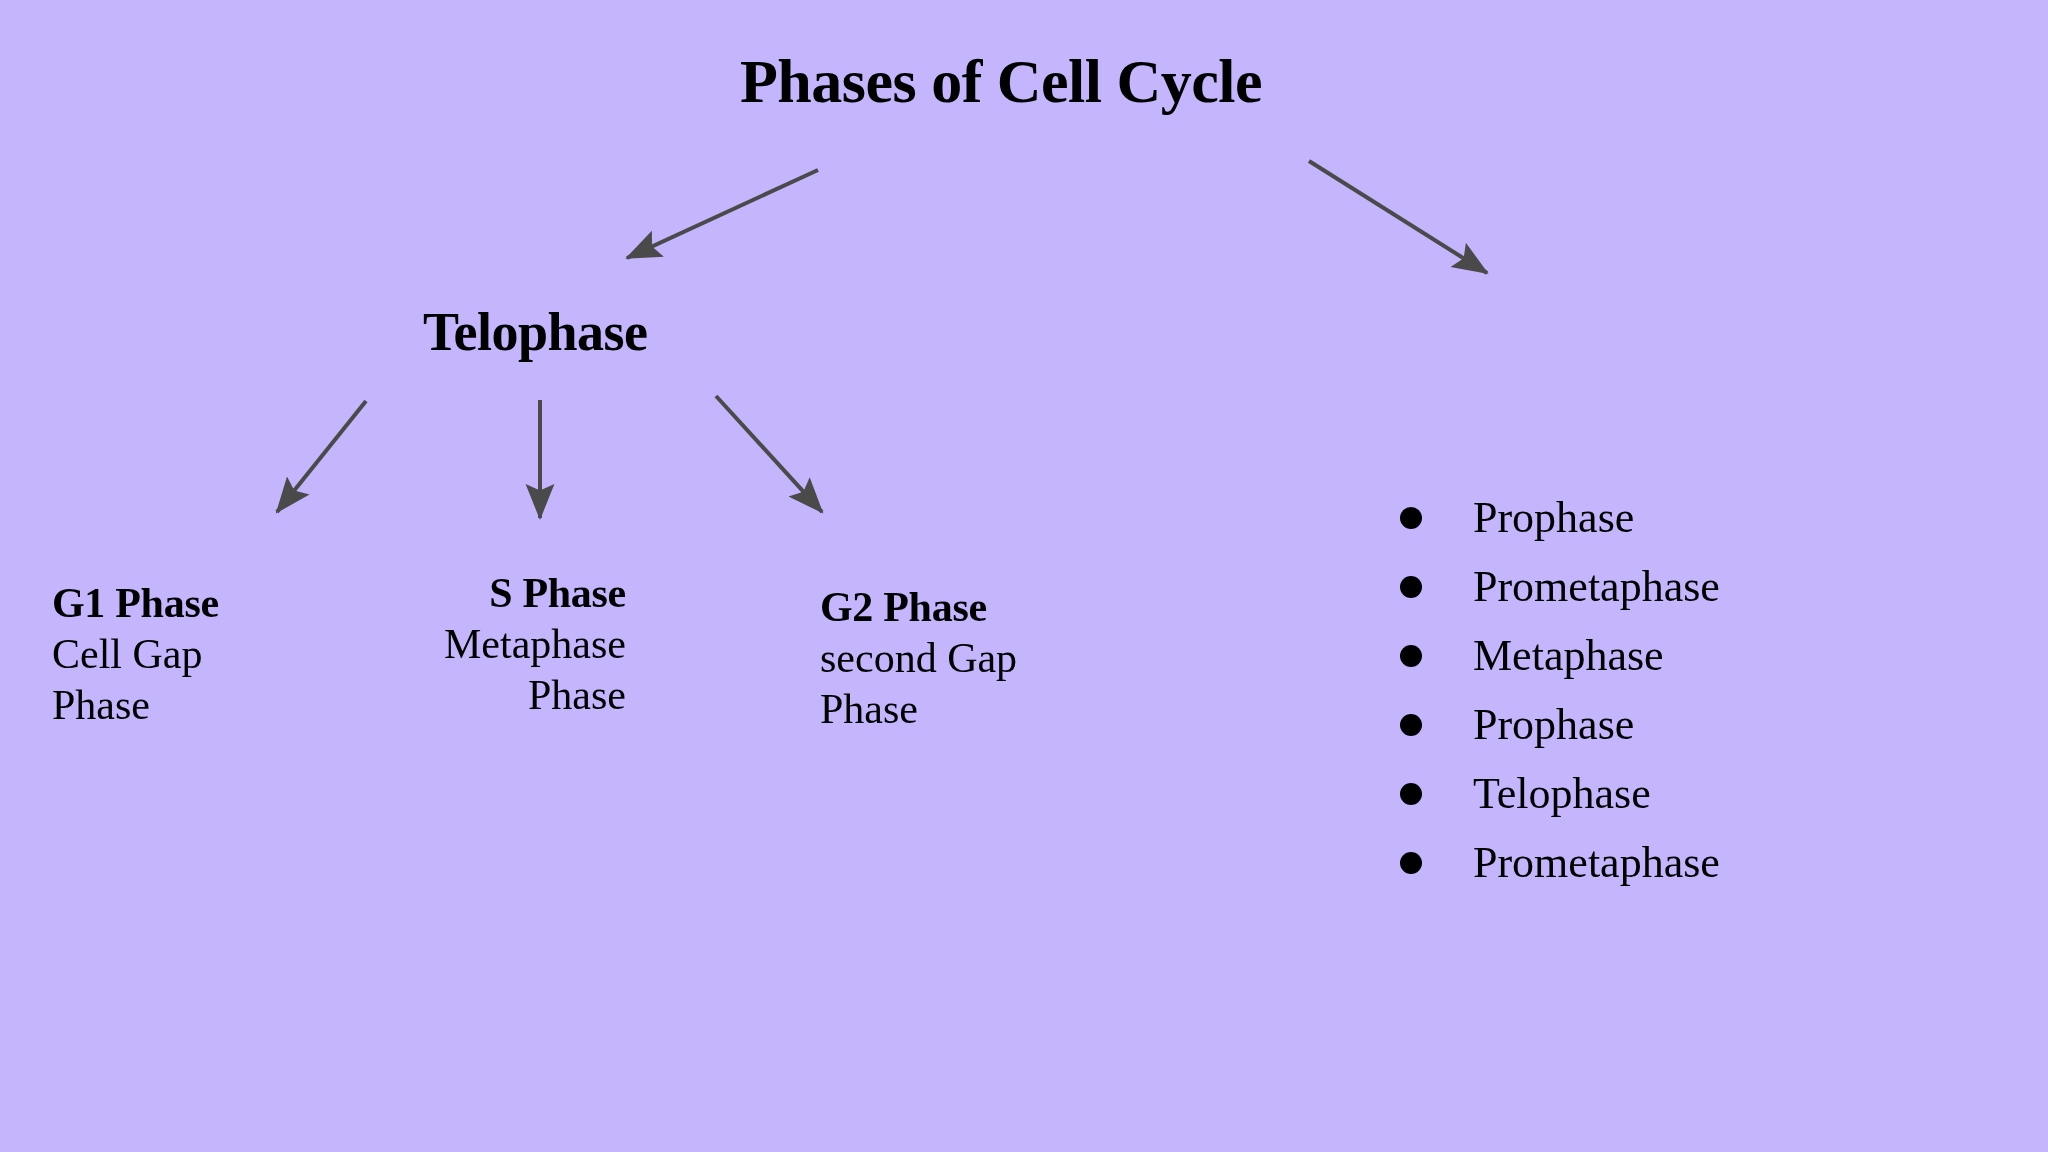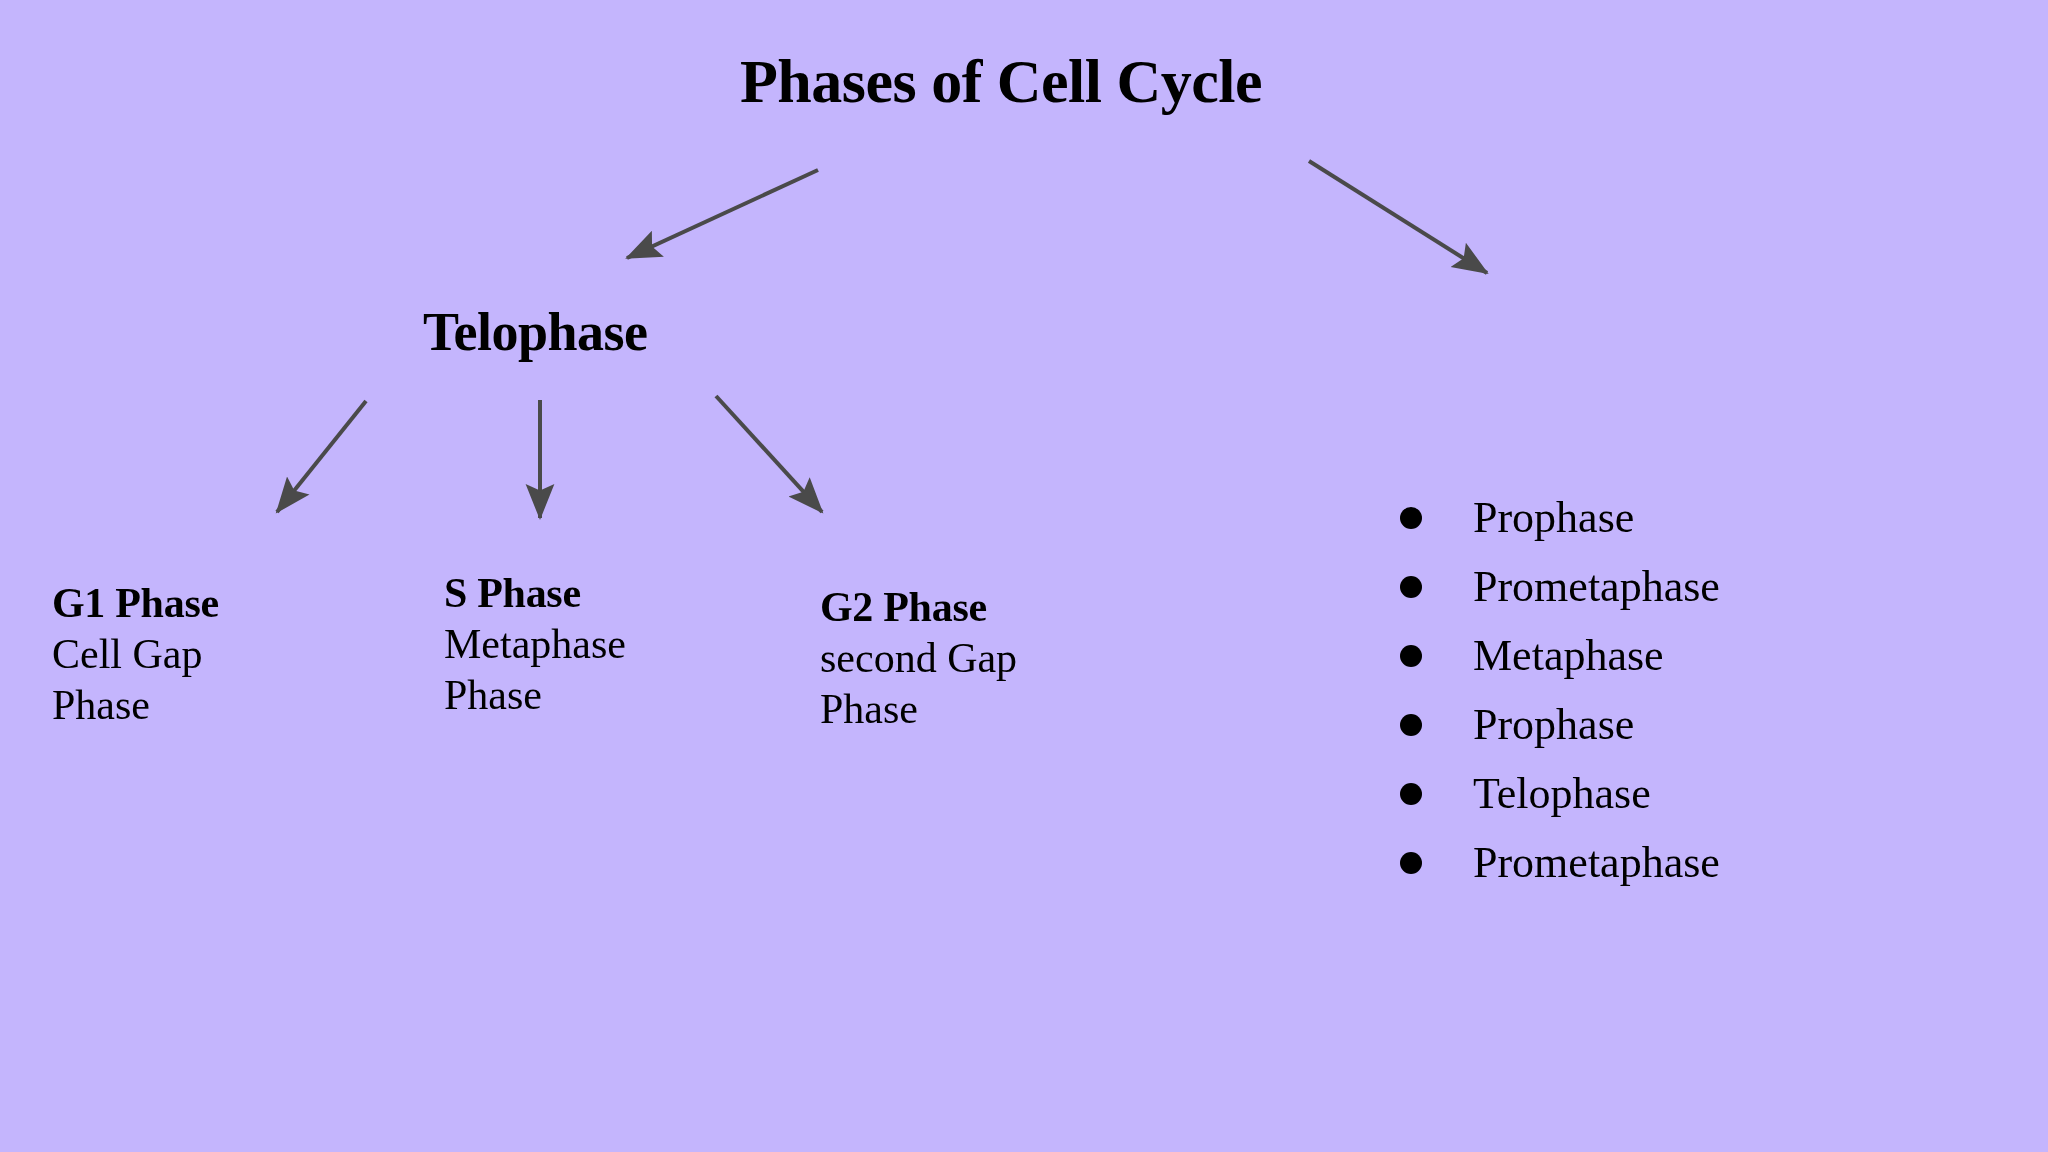--- a/index.html
+++ b/index.html
@@ -106,21 +106,21 @@
 
   <div class="node branch-text" style="left:423px; top:301px;">Telophase</div>
 
 
   <div class="leaf" style="left:52px; top:578px;">
     <span class="leaf-title">G1 Phase</span>
     <span class="leaf-line">Cell Gap</span>
     <span class="leaf-line">Phase</span>
   </div>
 
-  <div class="leaf" style="left:444px; top:568px;">
+  <div class="leaf" style="left:444px; top:568px;text-align:right;">
     <span class="leaf-title">S Phase</span>
     <span class="leaf-line">Metaphase</span>
     <span class="leaf-line">Phase</span>
   </div>
 
   <div class="leaf" style="left:820px; top:582px;">
     <span class="leaf-title">G2 Phase</span>
     <span class="leaf-line">second Gap</span>
     <span class="leaf-line">Phase</span>
   </div>

